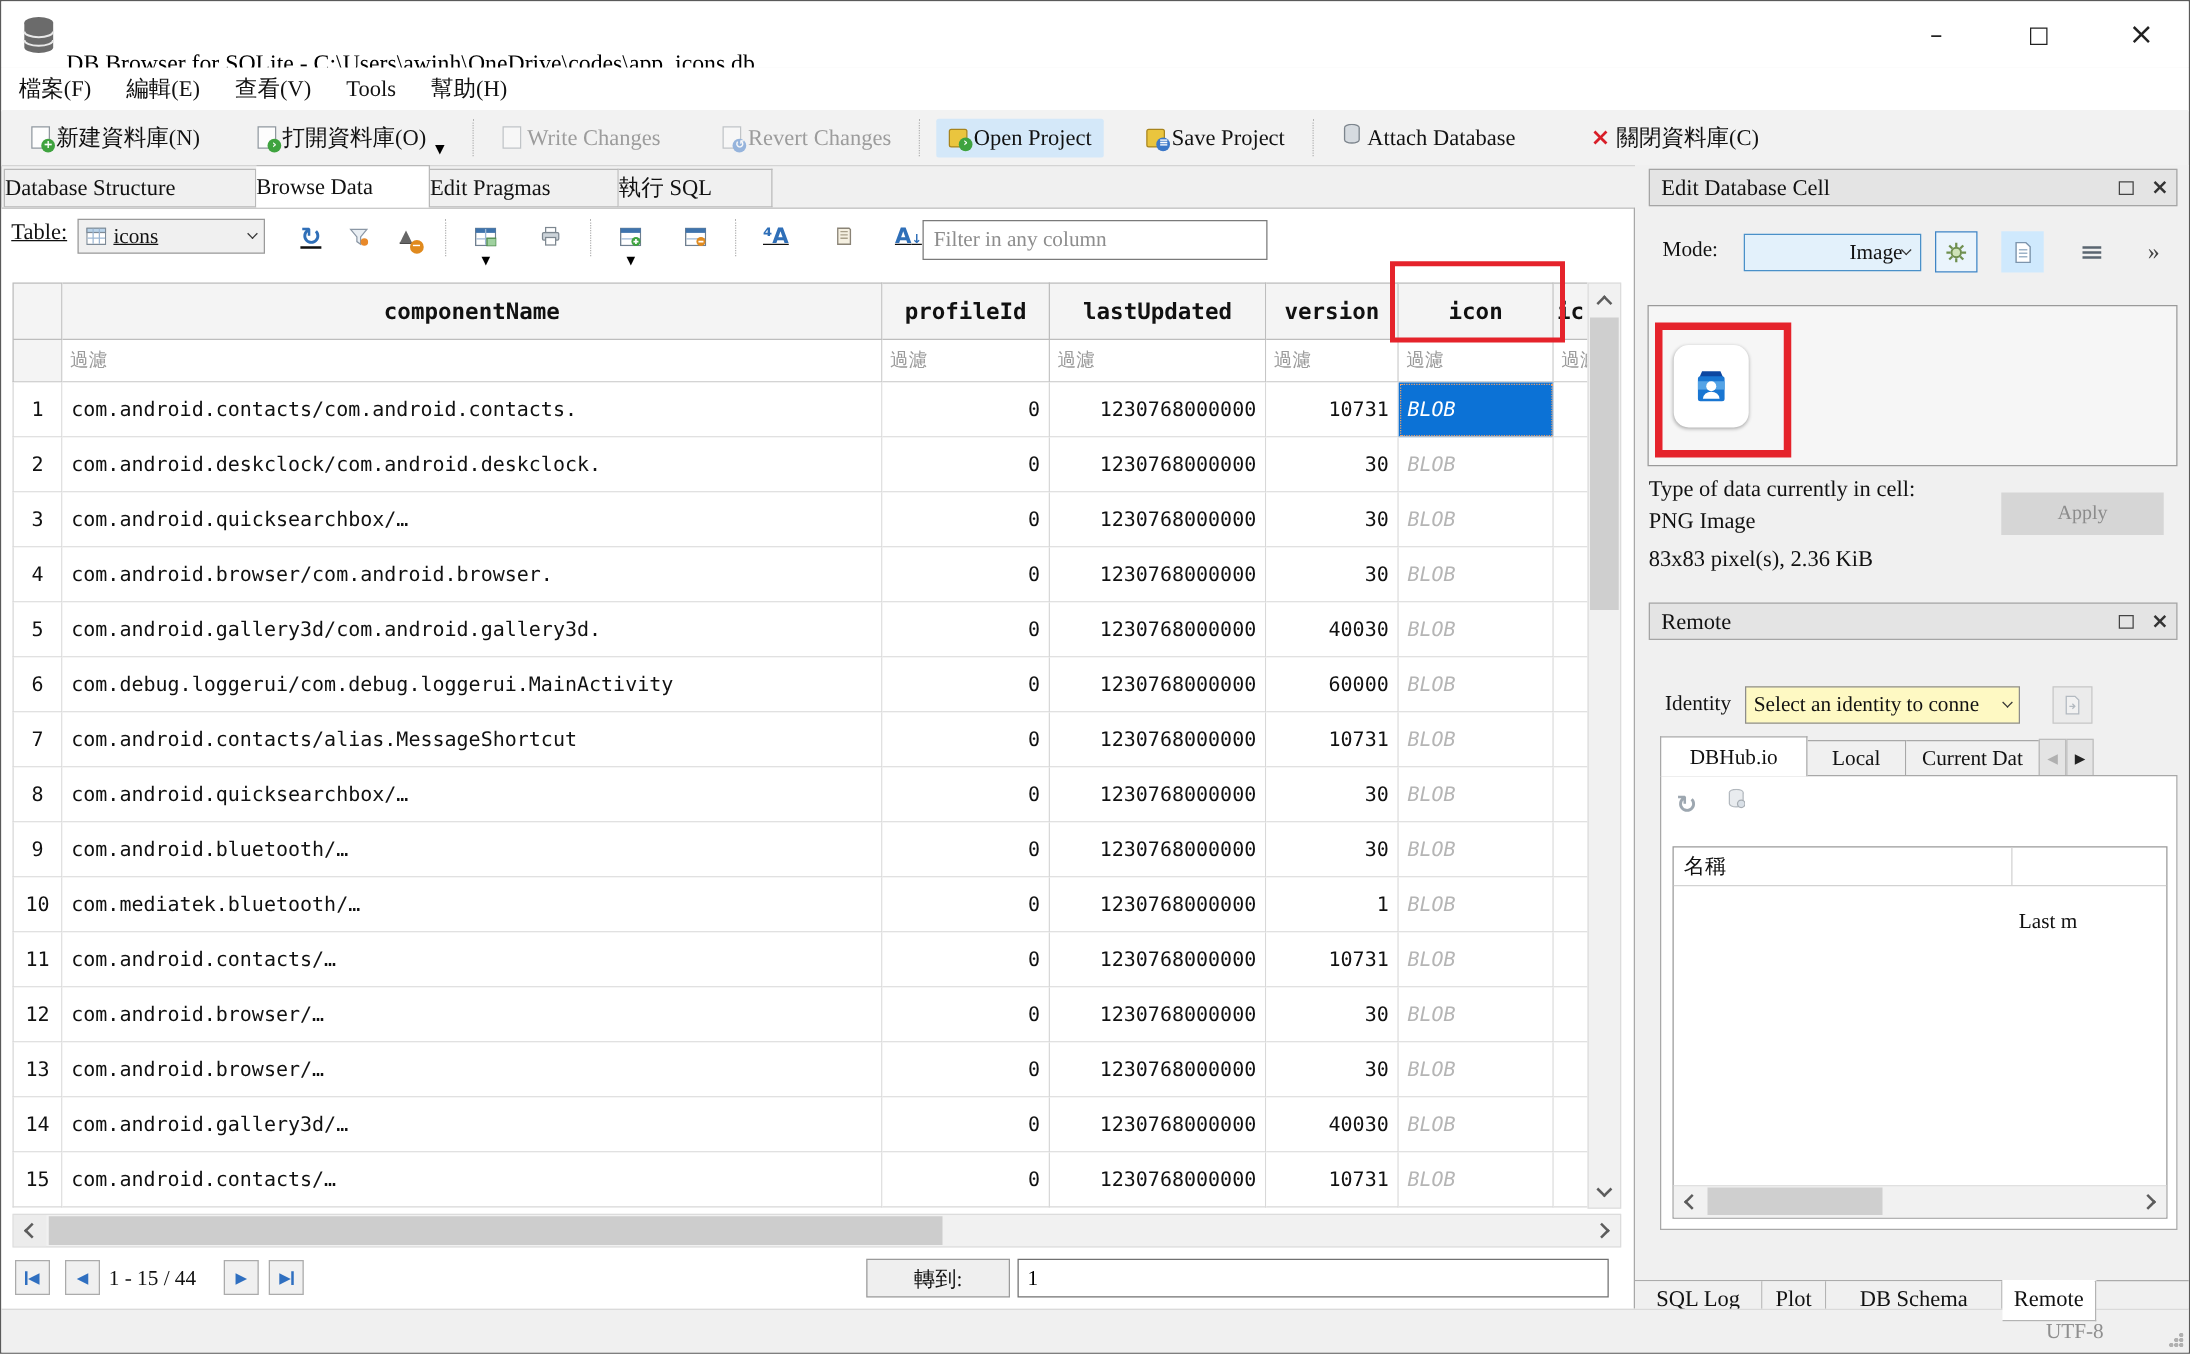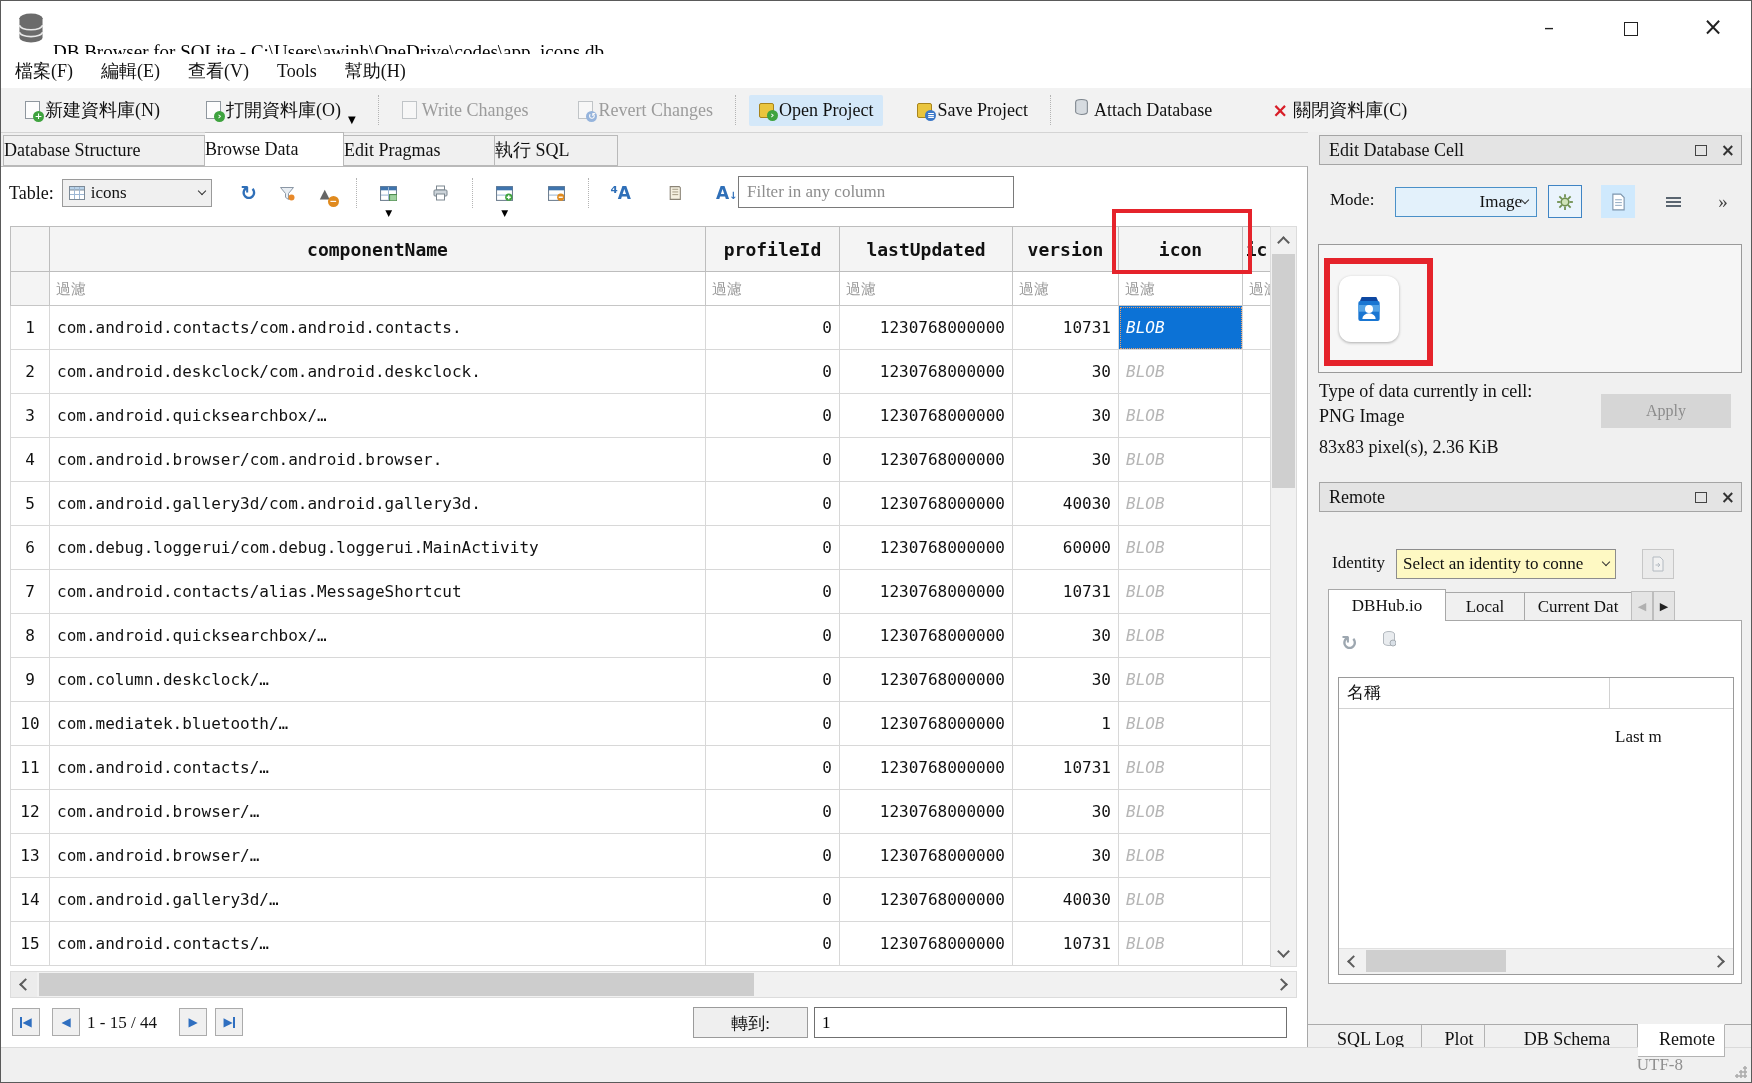--- a/index.html
+++ b/index.html
@@ -36,21 +36,21 @@
   .redx{color:#d81e28;font-weight:bold;font-size:19px;font-family:"DejaVu Sans",sans-serif;}
   
   .tabbar{position:absolute;left:2px;top:131px;width:1305px;height:34px;display:flex;align-items:flex-end;font-size:18px;}
   .mtab{height:29px;line-height:29px;text-align:left;background:#f0f0f0;border:1px solid #b9b9b9;border-left:none;}
   .mtab:first-child{border-left:1px solid #b9b9b9;}
   .mtab.active{height:33px;line-height:33px;background:#fff;border-bottom:none;position:relative;z-index:3;}
   .mtab.t0{width:200px}.mtab.t1{width:138px}.mtab.t2{width:150px}.mtab.t3{width:122px}
   
   .pane{position:absolute;left:0;top:165px;width:1307px;height:881px;background:#fff;
     border-top:1px solid #b9b9b9;border-right:1px solid #a8a8a8;box-sizing:border-box;}
-  .btoolbar{position:absolute;left:8px;top:8px;height:36px;display:flex;align-items:center;font-size:18px;}
+  .btoolbar{position:absolute;left:8px;top:8px;height:36px;display:flex;align-items:flex-start;font-size:18px;text-decoration:underline;}
   .tlabel{margin-right:8px;}
   .tselect{width:150px;height:28px;background:#f0f0f0;border:1px solid #9a9a9a;display:flex;align-items:center;
     padding:0 6px;gap:6px;box-sizing:border-box;}
   .tselect .txt{flex:1;font-size:17px;}
   .ibtn{width:30px;height:28px;display:flex;align-items:center;justify-content:center;position:relative;margin:0 4px;}
   .under-arrow{position:absolute;left:50%;transform:translateX(-50%);bottom:-11px;font-size:9px;color:#000;font-family:"DejaVu Sans",sans-serif;}
   .refresh-glyph{color:#2f6fb8;font-size:20px;font-family:"DejaVu Sans",sans-serif;font-weight:bold;}
   .fontA{color:#2f6fb8;font-weight:bold;font-size:17px;font-family:"DejaVu Sans",sans-serif;}
   .filter-input{position:absolute;left:737px;top:9px;width:276px;height:32px;border:1px solid #7a7a7a;
     font:17px "Liberation Serif","DejaVu Serif",serif;color:#0f766e;padding:0 8px;box-sizing:border-box;background:#fff;}
@@ -148,21 +148,21 @@
   .rl-head .h1{position:absolute;left:8px;}
   .rl-head .h2{position:absolute;left:276px;overflow:hidden;white-space:nowrap;width:116px;margin-top:44px;}
   .rl-head .div{position:absolute;left:270px;top:0;height:30px;border-left:1px solid #d2d2d2;}
   .rl-scroll{position:absolute;left:0;bottom:0;width:100%;height:26px;background:#f1f1f1;border-top:1px solid #e0e0e0;box-sizing:border-box;}
   .rl-scroll .sb-btn{position:absolute;top:0;width:26px;height:24px;display:flex;align-items:center;justify-content:center;}
   .rl-scroll .left{left:0;} .rl-scroll .right{right:0;}
   .rl-thumb{position:absolute;left:27px;top:1px;width:140px;height:22px;background:#cfcfcf;}
   
   .dtabs{position:absolute;left:0;top:892px;width:445px;height:31px;border-top:1px solid #ababab;display:flex;}
   .dtab{height:28px;line-height:28px;text-align:center;background:#f0f0f0;border:1px solid #b3b3b3;border-top:none;border-left:none;
-    font-size:18px;padding-left:12px;}
+    font-size:18px;}
   .dtab.d0{width:101px;}.dtab.d1{width:50px}.dtab.d2{width:140px}.dtab.d3{width:74px}
   .dtab.active{background:#fff;height:31px;margin-top:-1px;border-top:1px solid #fff;z-index:2;}
   
   .statusbar{position:absolute;left:0;top:1046px;width:1752px;height:36px;background:#f0f0f0;border-top:1px solid #dadada;}
   .enc{position:absolute;right:70px;top:7px;color:#8f8f8f;font-size:17px;}
   .grip{position:absolute;right:6px;bottom:6px;width:12px;height:12px;
     background:radial-gradient(circle at 2px 10px,#b0b0b0 1.5px,transparent 2px),
                radial-gradient(circle at 6px 10px,#b0b0b0 1.5px,transparent 2px),
                radial-gradient(circle at 10px 10px,#b0b0b0 1.5px,transparent 2px),
                radial-gradient(circle at 6px 6px,#b0b0b0 1.5px,transparent 2px),
@@ -440,21 +440,21 @@
             <div class="gcell c-num rn">8</div>
             <div class="gcell c-name">com.android.quicksearchbox/…</div>
             <div class="gcell c-profile num">0</div>
             <div class="gcell c-updated num">1230768000000</div>
             <div class="gcell c-version num">30</div>
             <div class="gcell c-icon blob">BLOB</div>
             <div class="gcell c-sliver"></div>
           </div>
           <div class="grow">
             <div class="gcell c-num rn">9</div>
-            <div class="gcell c-name">com.column.deskclock/…</div>
+            <div class="gcell c-name">com.android.bluetooth/…</div>
             <div class="gcell c-profile num">0</div>
             <div class="gcell c-updated num">1230768000000</div>
             <div class="gcell c-version num">30</div>
             <div class="gcell c-icon blob">BLOB</div>
             <div class="gcell c-sliver"></div>
           </div>
           <div class="grow">
             <div class="gcell c-num rn">10</div>
             <div class="gcell c-name">com.mediatek.bluetooth/…</div>
             <div class="gcell c-profile num">0</div>

